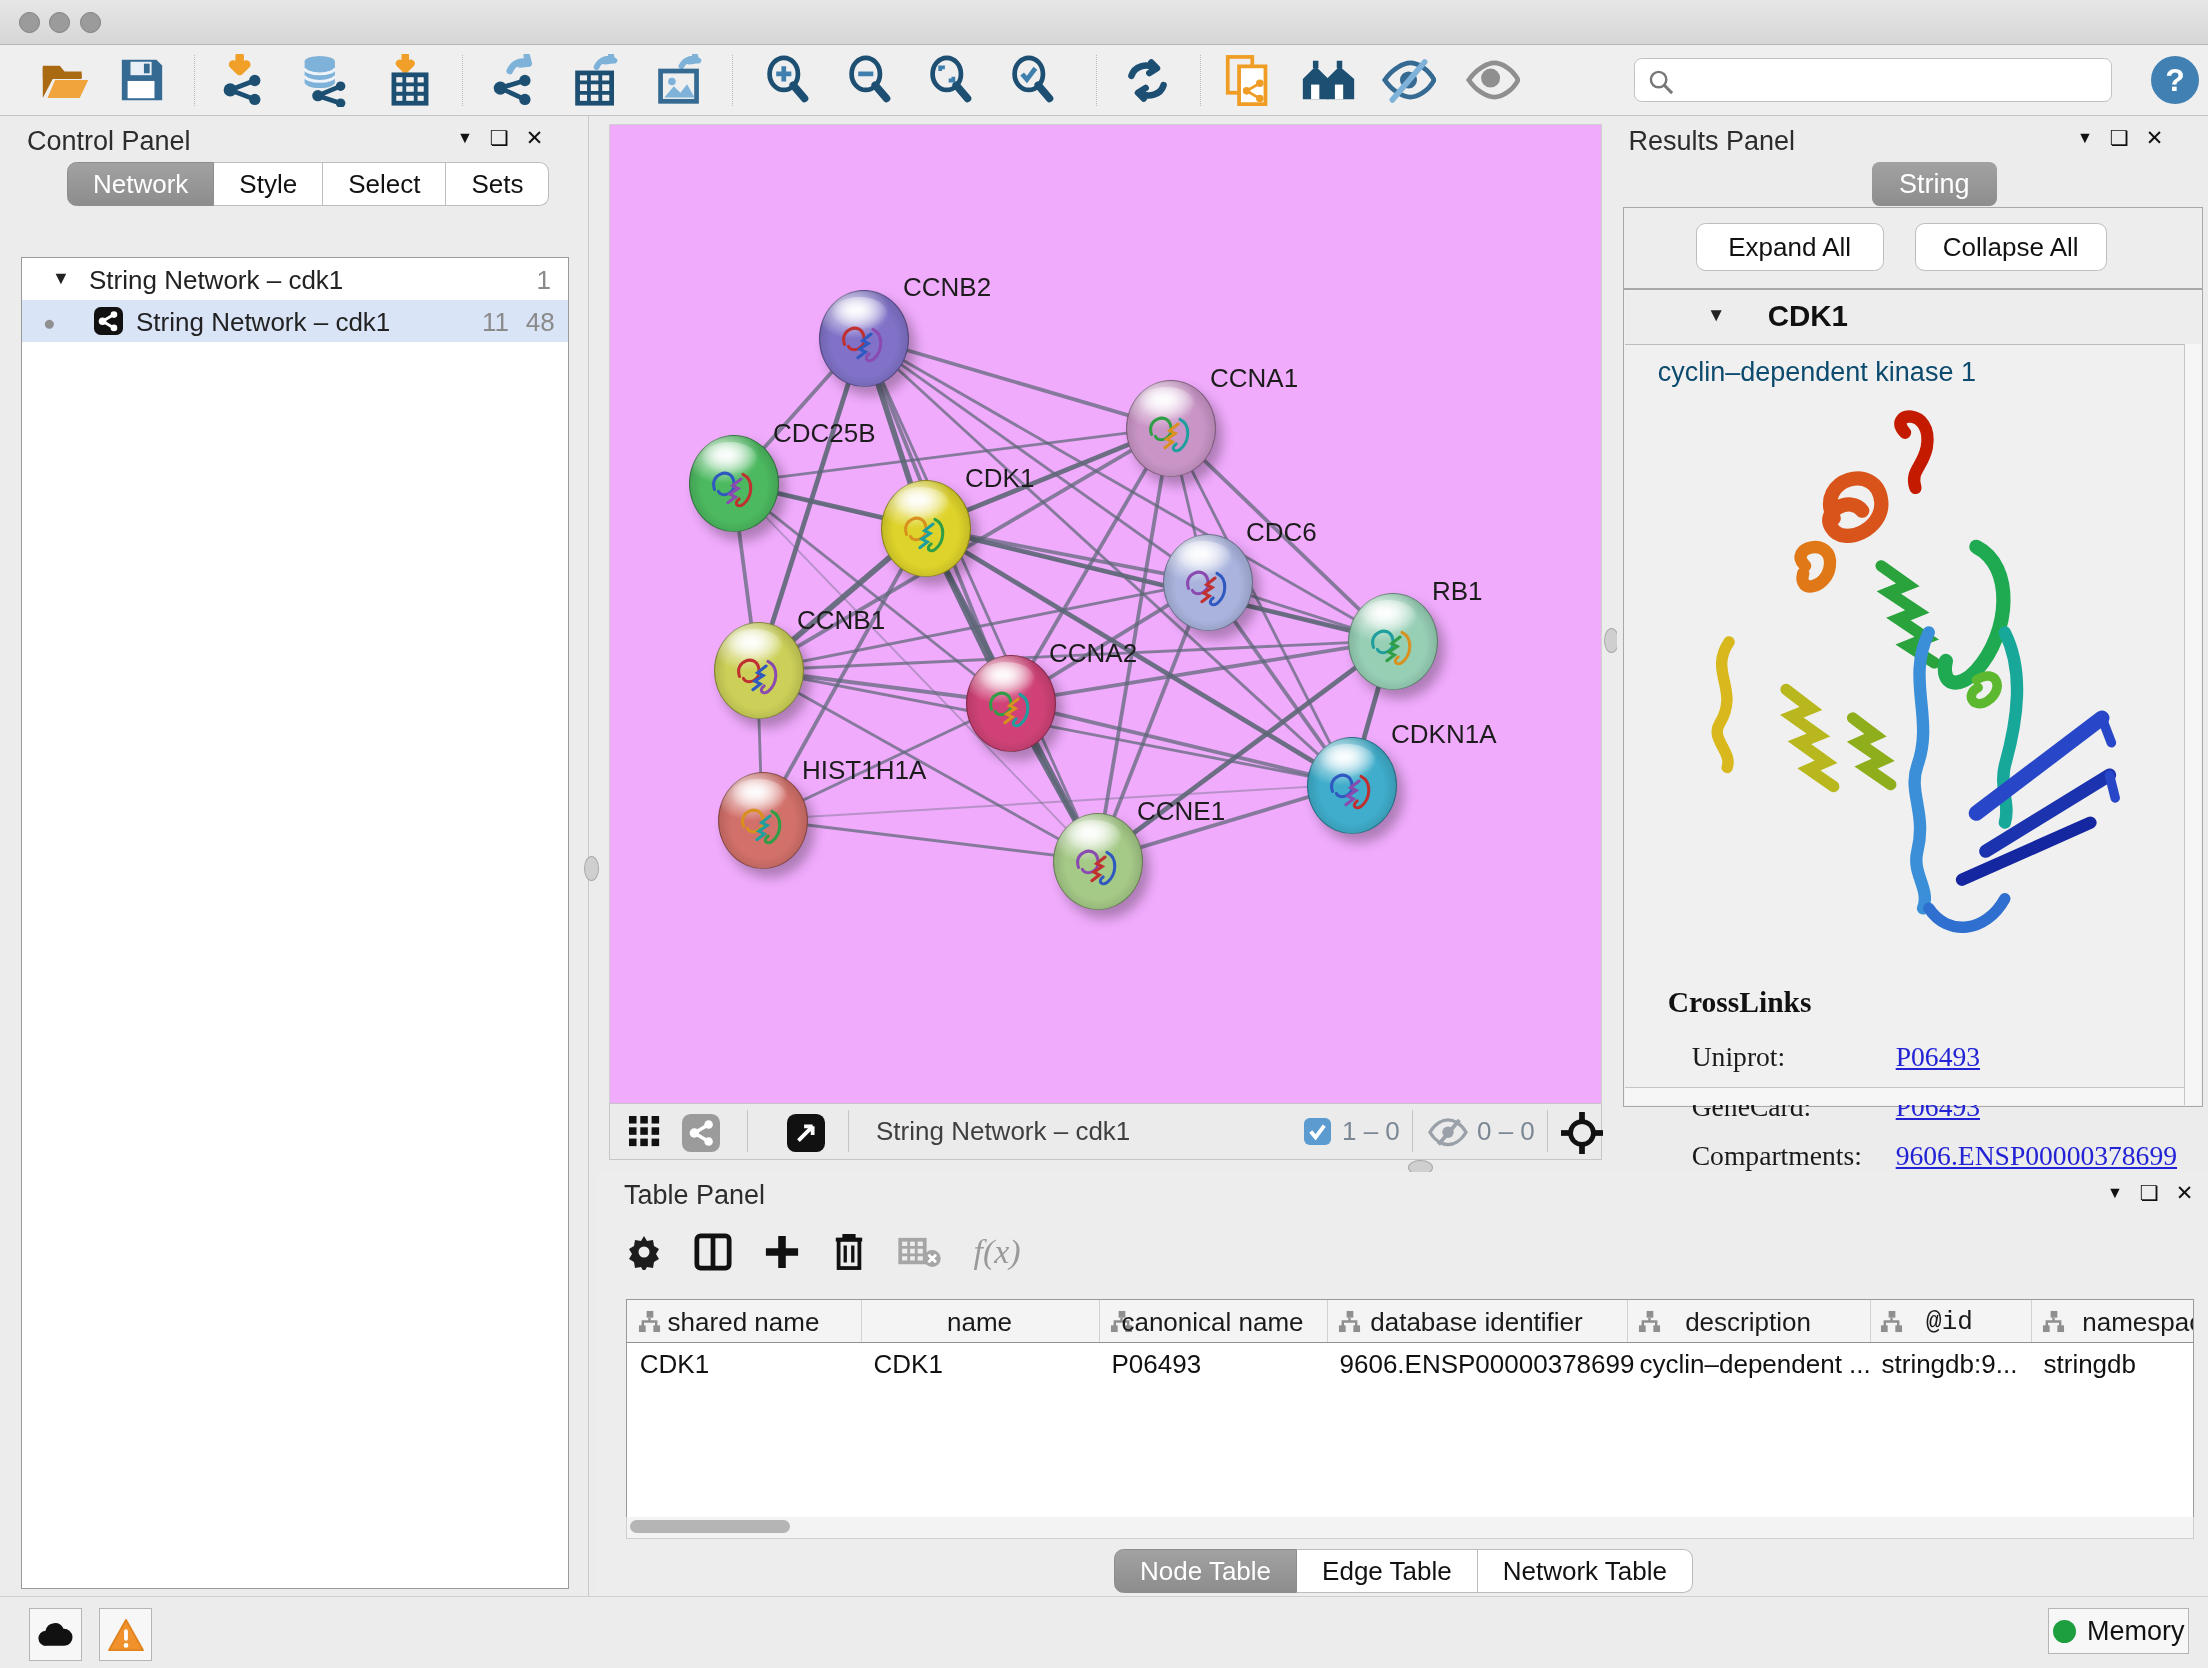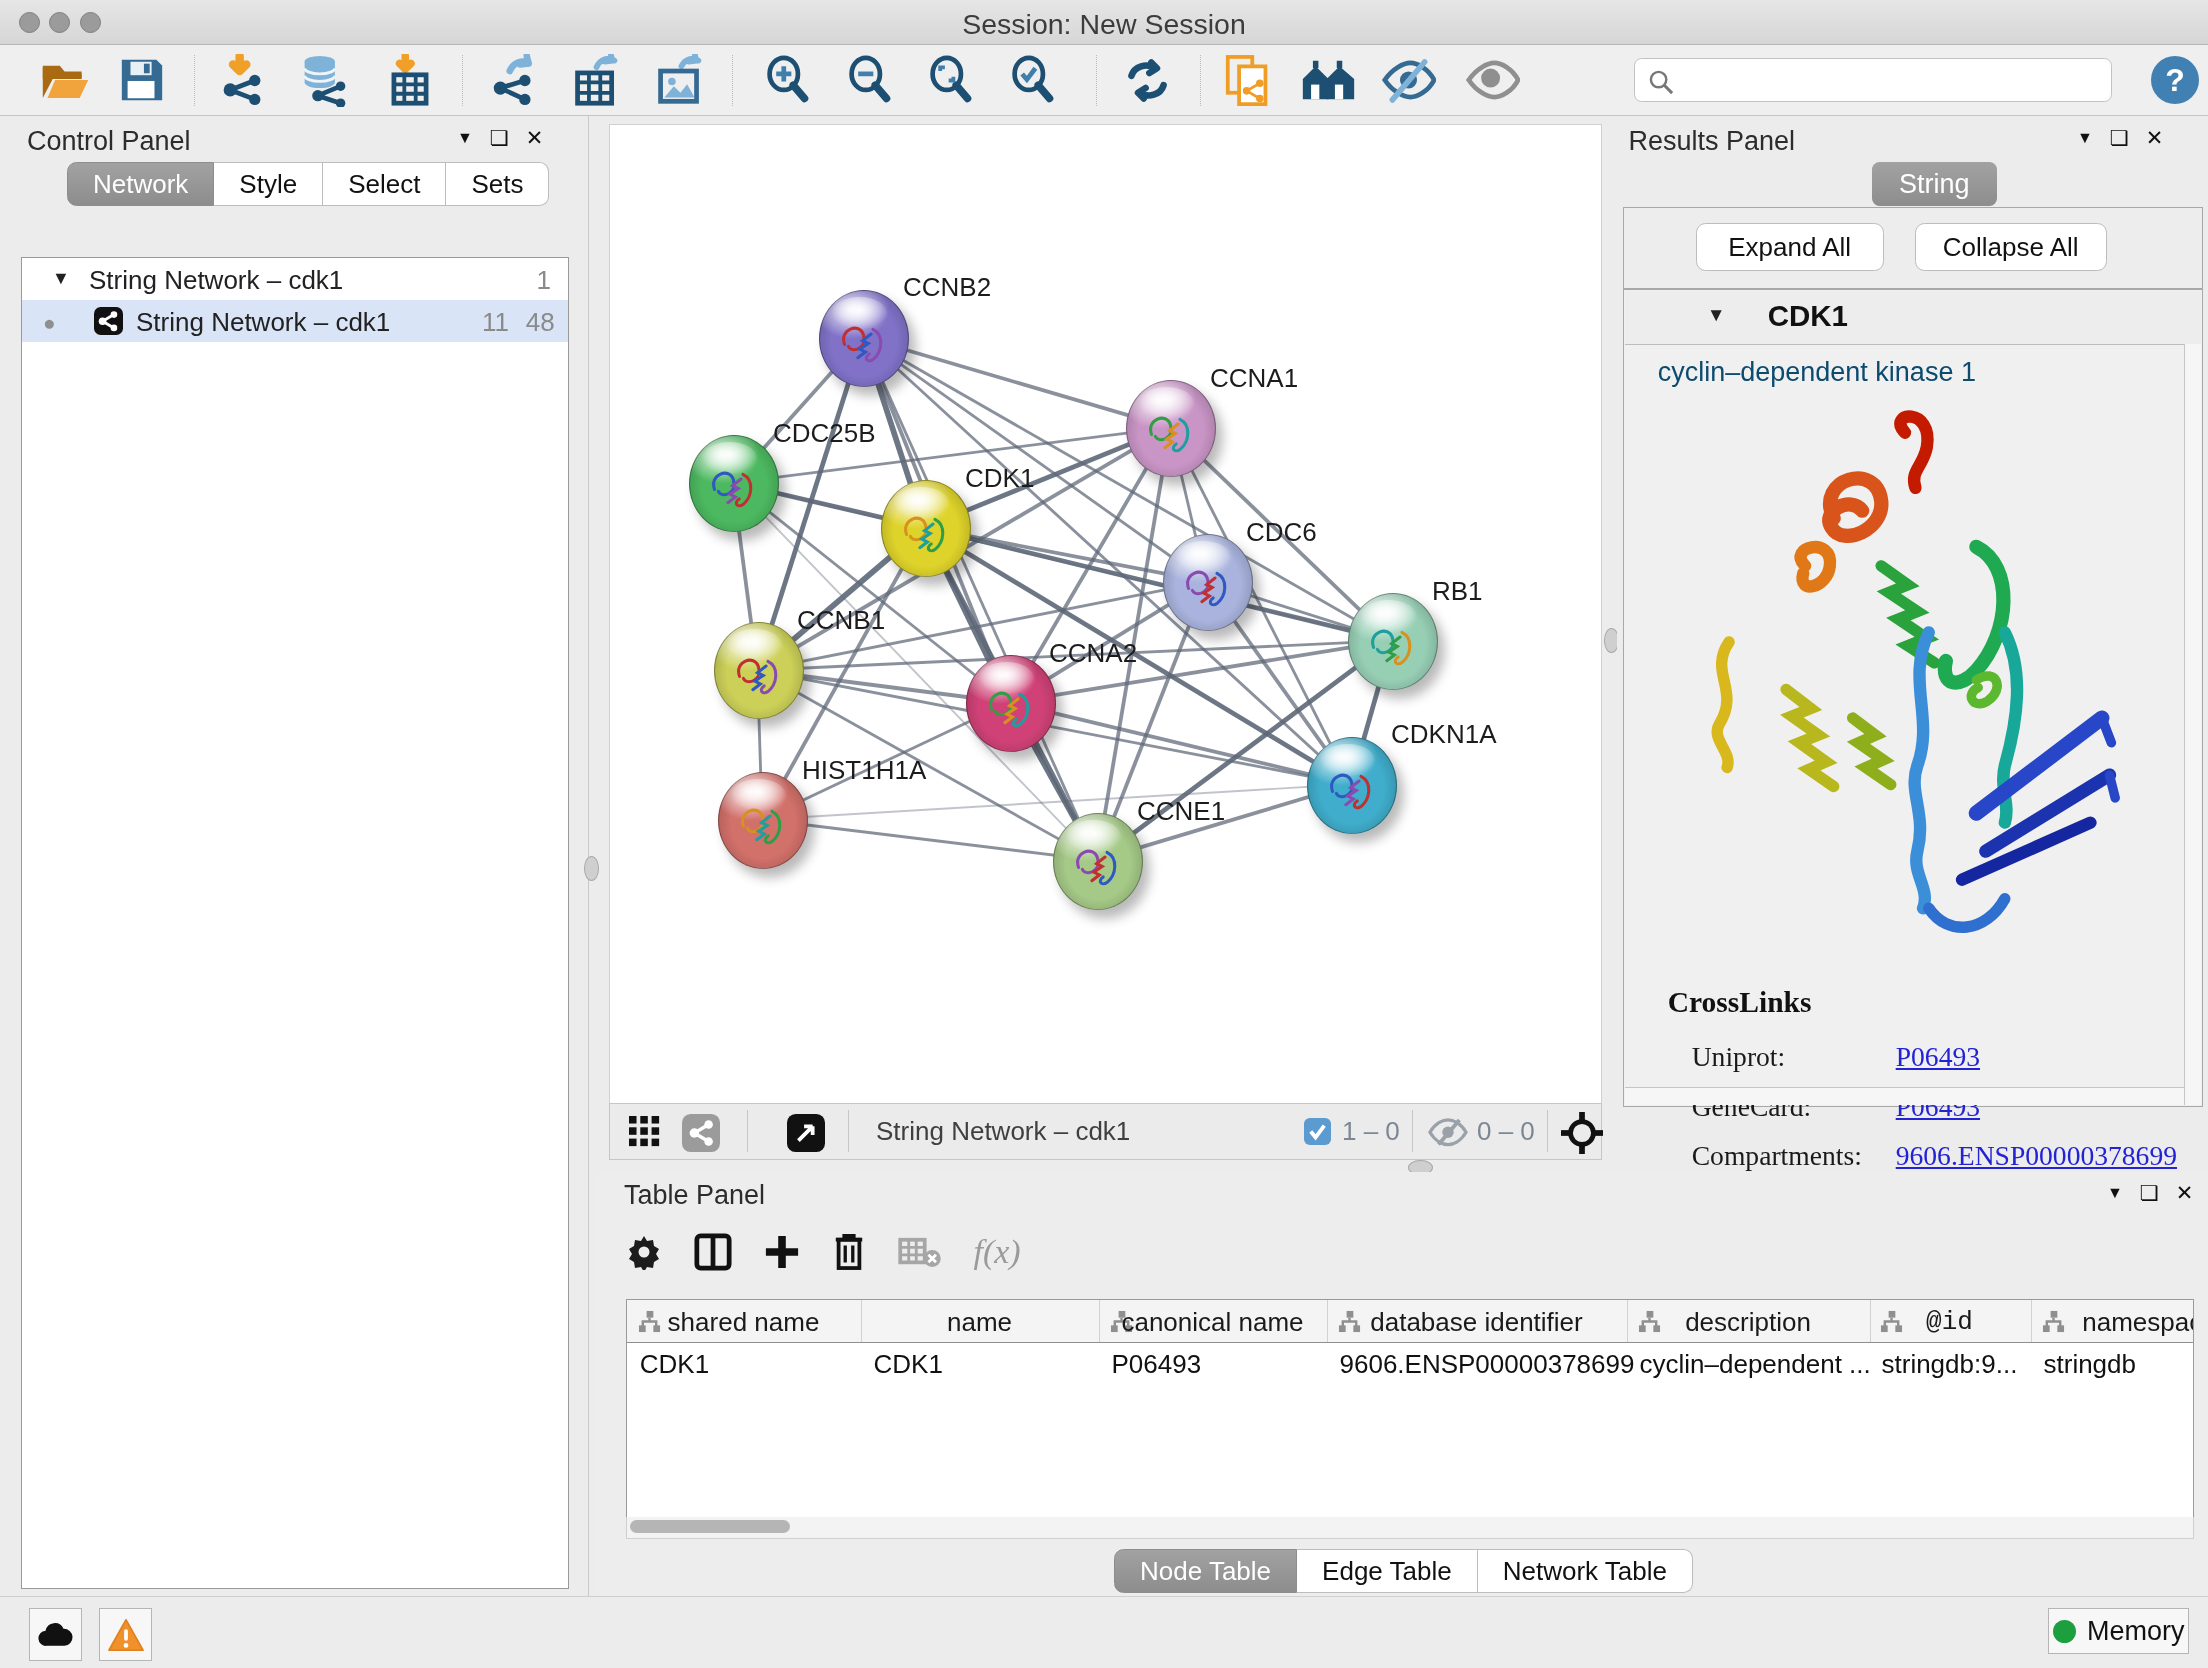--- a/index.html
+++ b/index.html
@@ -39,21 +39,21 @@
   .tab.active{background:linear-gradient(#a2a2a2,#8d8d8d);color:#fff;border-color:#8d8d8d;}
   #cp-toolrow{position:absolute;left:19px;top:99px;width:550px;height:42px;}
   #cp-status{position:absolute;left:0;top:5.7px;width:100%;text-align:center;font-size:26px;color:#111;}
   #net-tree{position:absolute;left:21px;top:141px;width:546px;height:1330px;background:#fff;border:1px solid #9a9a9a;}
   .tree-row{position:relative;width:100%;height:42px;font-size:26px;}
   .tree-row .lbl{position:absolute;top:6.7px;}
   .tree-row .cnt{position:absolute;top:6.7px;color:#8a8a8a;}
   #tree-row-net{background:#d9e4f6;}
   .string-app-icon{position:absolute;left:72px;top:6.7px;width:28.5px;height:28.5px;background:#111;border-radius:6.7px;}
   
-  #net-canvas{position:absolute;left:609px;top:124px;width:991px;height:980px;background:#ffffff;
+  #net-canvas{position:absolute;left:609px;top:124px;width:991px;height:980px;background:#f0abfc;
     border:1px solid #d0d0d0;overflow:hidden;}
   #edges-svg{position:absolute;left:0;top:0;}
   .net-node{position:absolute;border-radius:50%;box-shadow:6.7px 8.6px 11.4px rgba(0,0,0,.28);
     border:1px solid rgba(0,0,0,.30);}
   .net-node .gloss{position:absolute;left:14%;top:6%;width:62%;height:34%;border-radius:50%;
     background:radial-gradient(ellipse at 50% 40%,rgba(255,255,255,.95),rgba(255,255,255,0) 75%);}
   .node-label{position:absolute;font-size:26px;color:#1c1c1c;white-space:nowrap;}
   
   #netview-bar{position:absolute;left:609px;top:1103px;width:991px;height:55px;background:#ebebeb;
     border:1px solid #c6c6c6;}
@@ -102,21 +102,20 @@
   #memory-dot{width:23px;height:23px;border-radius:50%;background:#1d9e3f;}
   .fx{font-family:"Liberation Serif","DejaVu Serif",serif;font-style:italic;font-size:34px;color:#9a9a9a;}
 </style>
 </head>
 <body>
 
 <div id="titlebar">
   <div class="traffic" style="left:19px"></div>
   <div class="traffic" style="left:49px"></div>
   <div class="traffic" style="left:80px"></div>
-  <div id="win-title">Session: New Session</div>
 </div>
 
 <div id="toolbar">
   <div class="tbtn" style="left:38px">
     <svg width="53" height="48" viewBox="0 0 56 50">
         <path d="M4 10h18l5 6h18v8H4z" fill="#aa6a12"></path>
         <path d="M4 44V12h17l5 6h19v5H15L4 44z" fill="#aa6a12"></path>
         <path d="M9 44l8-19h35l-9 19z" fill="#f2a43c"></path>
       </svg>
   </div>

